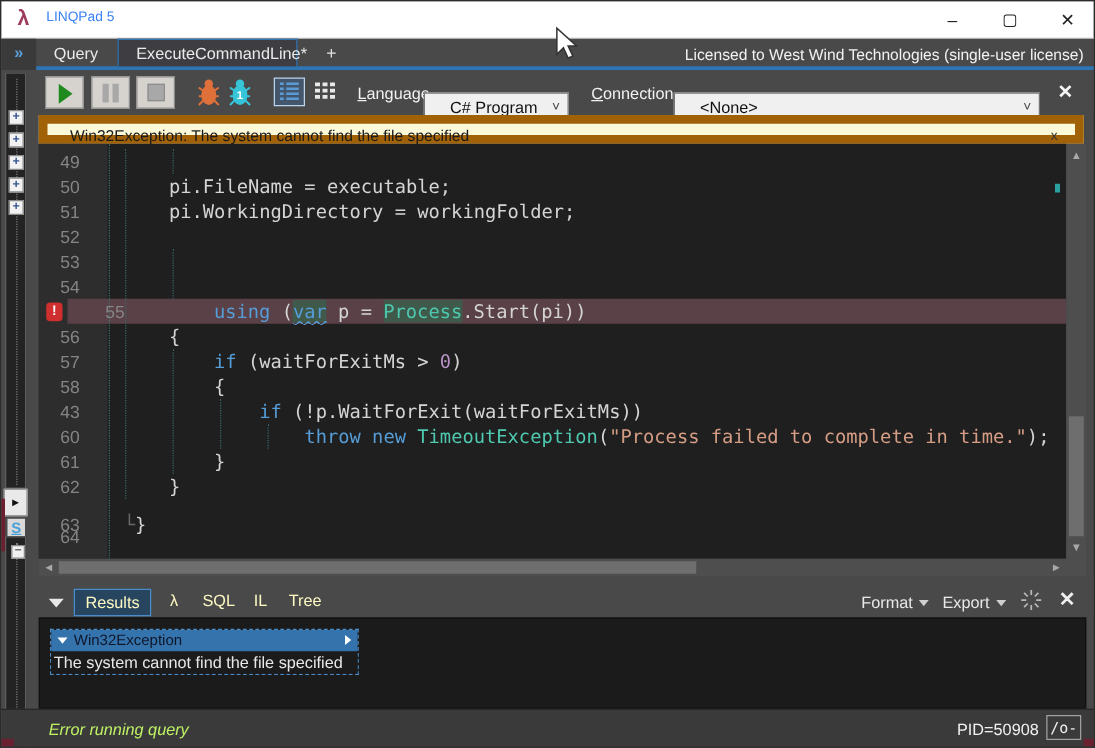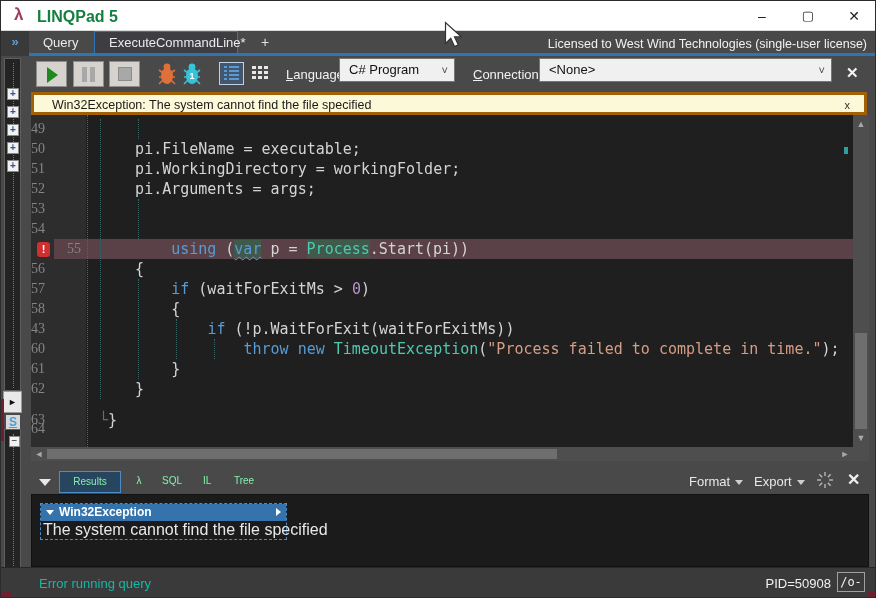--- a/index.html
+++ b/index.html
@@ -4,21 +4,21 @@
 <style>
   * { margin:0; padding:0; box-sizing:border-box; }
   html,body { width:876px; height:598px; }
   body { font-family:"Liberation Sans", sans-serif; background:#494949; overflow:hidden; }
   #window { position:relative; width:876px; height:598px; background:#494949; border:1px solid #2b2b2b; overflow:hidden; }
   .abs { position:absolute; }
 
   
   #titlebar { left:0; top:0; width:100%; height:30px; background:#ffffff; border-bottom:1px solid #d8d8d8; }
   #app-logo { left:13px; top:4px; font-size:17px; font-weight:bold; color:#9c3b5c; }
-  #app-title { left:36px; top:7px; font-size:16px; color:#15803d;font-weight:bold; }
+  #app-title { left:36px; top:7px; font-size:11px; color:#3b82f6; }
   .caption-btn { top:3px; width:34px; height:24px; text-align:center; line-height:24px; color:#222; font-size:14px; cursor:default; }
   #btn-min { left:744px; }
   #btn-max { left:790px; font-size:13px; }
   #btn-close { left:836px; }
 
   
   #tabbar { left:0; top:30px; width:100%; height:25px; background:#494949; }
   #tab-overflow { left:0; top:30px; width:28px; height:25px; background:#3a3a3a; color:#5b9fd8; font-weight:bold; font-size:13px; text-align:center; line-height:22px; }
   #tabbar-underline { left:28px; top:52px; width:848px; height:3px; background:#2e75b5; }
   .qtab { top:31px; height:21px; color:#eaeaea; font-size:13px; text-align:center; line-height:21px; padding:0 14px; }
@@ -41,36 +41,36 @@
   
   #toolbar { left:22px; top:55px; width:854px; height:35px; background:#494949; }
   .tbtn { position:absolute; top:5px; width:31px; height:26px; background:#d6d3ce; border:1px solid #8d8d8d; }
   .play-tri { position:absolute; left:10px; top:5px; width:0; height:0; border-left:11px solid #1e8a1e; border-top:8px solid transparent; border-bottom:8px solid transparent; }
   .pause-bars { position:absolute; left:8px; top:5px; width:13px; height:15px; border-left:5px solid #a8a8a8; border-right:5px solid #a8a8a8; }
   .stop-sq { position:absolute; left:8px; top:5px; width:14px; height:14px; background:#a8a8a8; border:1px solid #8d8d8d; }
   .grid-btn { position:absolute; top:6px; width:25px; height:23px; }
   .grid-btn.selected { background:#44566b; border:1px solid #bcd2e8; }
   .langlabel { position:absolute; color:#f2f2f2; font-size:13px; top:11px; }
   .langlabel::first-letter { text-decoration:underline; }
-  .combo { position:absolute; top:2px; height:24px; background:#f0f0f0; border:1px solid #767676; font-size:13px; color:#111; line-height:22px; padding-left:9px; }
+  .combo { position:absolute; top:18px; height:24px; background:#f0f0f0; border:1px solid #767676; font-size:13px; color:#111; line-height:22px; padding-left:20px; }
   .combo .chev { position:absolute; right:6px; top:0px; color:#444; font-size:11px; }
   #toolbar-close { position:absolute; left:823px; top:8px; color:#f5f5f5; font-size:15px; font-weight:bold; }
 
   
-  #error-banner { left:30px; top:91px; width:836px; height:23px; background:#fbf9d8; border:3px solid #a16207; color:#1a1a1a; font-size:12.5px; line-height:21px; padding-left:18px; }
+  #error-banner { left:30px; top:91px; width:836px; height:23px; background:#fbf9d8; border:7px solid #a16207; color:#1a1a1a; font-size:12.5px; line-height:21px; padding-left:18px; }
   #error-banner-close { position:absolute; right:14px; top:0; color:#333; font-size:11px; }
 
   
   #editor { left:30px; top:114px; width:822px; height:332px; background:#1f1f1f; overflow:hidden; }
   #gutter-bg { position:absolute; left:0; top:0; width:55px; height:332px; background:#2d2d2d; }
   #gutter-sep { position:absolute; left:56px; top:0; height:332px; width:1px; border-left:1px dotted #3f6f6f; }
   .iguide { position:absolute; width:1px; border-left:1px dotted #3a6464; }
   #line-highlight { position:absolute; left:23px; top:124px; width:799px; height:20px; background:#5a4147; }
   .code-row { position:absolute; left:0; width:822px; height:20px; }
-  .lnum { position:absolute; left:0; top:0; width:50px; text-align:left; color:#858585; font-family:Liberation Serif, serif; font-size:14px; line-height:20px; }
+  .lnum { position:absolute; left:0; top:0; width:50px; text-align:center; color:#858585; font-family:Liberation Sans, sans-serif; font-size:14px; line-height:20px; }
   .ctext { position:absolute; left:68px; top:0; font-family:"DejaVu Sans Mono", monospace; font-size:15px; line-height:20px; white-space:pre; color:#d4d4d4; }
   .ctext .k { color:#569cd6; }
   .ctext .t { color:#4ec9b0; }
   .ctext .s { color:#d69d85; }
   .ctext .n { color:#b993c8; }
   .ctext .g { color:#6a6a6a; }
   .ctext .hl { background:#3f5a4a; }
   .ctext .sq { text-decoration:underline wavy #569cd6 1px; text-underline-offset:2px; }
   #err-glyph { position:absolute; left:6px; top:127px; width:13px; height:15px; background:#d02f2f; border-radius:3px; color:#fff; font-size:11px; font-weight:bold; text-align:center; line-height:15px; }
 
@@ -79,37 +79,37 @@
   #hscroll { left:30px; top:446px; width:822px; height:14px; background:#4e4e4e; }
   #scroll-corner { left:852px; top:446px; width:16px; height:14px; background:#4e4e4e; }
   .sb-arrow { position:absolute; color:#a8a8a8; font-size:9px; line-height:14px; width:16px; text-align:center; }
   #vthumb { position:absolute; left:2px; top:218px; width:12px; height:96px; background:#6e6e6e; }
   #hthumb { position:absolute; left:16px; top:2px; width:510px; height:10px; background:#6e6e6e; }
   #scroll-marker { left:843px; top:146px; width:4px; height:7px; background:#2aa0a0; }
 
   
   #results-strip { left:22px; top:460px; width:854px; height:33px; background:#494949; }
   #results-menu-arrow { position:absolute; left:16px; top:18px; width:0; height:0; border-left:6px solid transparent; border-right:6px solid transparent; border-top:7px solid #e8e8e8; }
-  .rtab { position:absolute; top:10px; height:22px; color:#86efac; font-size:10px; line-height:20px; padding:0 8px; }
+  .rtab { position:absolute; top:10px; height:22px; color:#fef9c3; font-size:13px; line-height:20px; padding:0 8px; }
   .rtab.active { background:#27455e; border:1px solid #4b8cc8; }
   .rmenu { position:absolute; top:13px; color:#e8e8e8; font-size:13px; }
   .dda { display:inline-block; margin-left:5px; width:0; height:0; border-left:4px solid transparent; border-right:4px solid transparent; border-top:5px solid #cfcfcf; vertical-align:middle; }
   #burst-icon { position:absolute; left:793px; top:10px; width:18px; height:18px; }
   #results-close { position:absolute; left:824px; top:9px; color:#f0f0f0; font-size:16px; font-weight:bold; }
 
   #results-area { left:30px; top:493px; width:838px; height:73px; background:#1b1b1b; border:1px solid #111; }
   #exc-box { position:absolute; left:8px; top:8px; width:247px; border:1px dashed #4a8cc8; }
-  #exc-header { position:relative; height:17px; background:#3573ad; color:#ffffff; font-size:12px; font-weight:bold; line-height:17px; padding-left:18px; }
+  #exc-header { position:relative; height:17px; background:#3573ad; color:#0f172a; font-size:12px; font-weight:normal; line-height:17px; padding-left:18px; }
   #exc-header .tri-down { position:absolute; left:5px; top:6px; width:0; height:0; border-left:4px solid transparent; border-right:4px solid transparent; border-top:5px solid #fff; }
   #exc-header .tri-right { position:absolute; right:5px; top:4px; width:0; height:0; border-top:4px solid transparent; border-bottom:4px solid transparent; border-left:5px solid #fff; }
-  #exc-message { height:18px; color:#e8e8e8; font-size:16px; line-height:18px; padding-left:2px; background:#1b1b1b; white-space:nowrap; }
+  #exc-message { height:18px; color:#e8e8e8; font-size:13px; line-height:18px; padding-left:2px; background:#1b1b1b; white-space:nowrap; }
 
   
   #statusbar { left:0px; top:566px; width:876px; height:32px; background:#3a3a3a; border-top:1px solid #272727; }
-  #status-message { position:absolute; left:38px; top:8px; color:#14b8a6; font-size:13px; }
+  #status-message { position:absolute; left:38px; top:8px; color:#bef264; font-size:13px;font-style:italic; }
   #status-pid { position:absolute; right:46px; top:8px; color:#f0f0f0; font-size:13px; }
   #status-badge { position:absolute; right:12px; top:4px; width:28px; height:20px; border:1px solid #a0a0a0; color:#f0f0f0; font-size:12px; font-family:"DejaVu Sans Mono", monospace; text-align:center; line-height:18px; }
 
   #mouse-cursor { left:443px; top:20px; }
 </style>
 </head>
 <body>
 
 <div id="window">
 
@@ -238,21 +238,20 @@
         <div class="code-row" style="top: 24px;">
           <div class="lnum">50</div>
           <div class="ctext"><span class="p">    pi.FileName = executable;</span></div>
         </div>
         <div class="code-row" style="top: 44px;">
           <div class="lnum">51</div>
           <div class="ctext"><span class="p">    pi.WorkingDirectory = workingFolder;</span></div>
         </div>
         <div class="code-row" style="top: 64px;">
           <div class="lnum">52</div>
-          <div class="ctext"><span class="p">    pi.Arguments = args;</span></div>
         </div>
         <div class="code-row" style="top: 84px;">
           <div class="lnum">53</div>
           <div class="ctext"></div>
         </div>
         <div class="code-row" style="top: 104px;">
           <div class="lnum">54</div>
           <div class="ctext"></div>
         </div>
         <div class="code-row" style="top: 124px; margin-left: 36px;">

